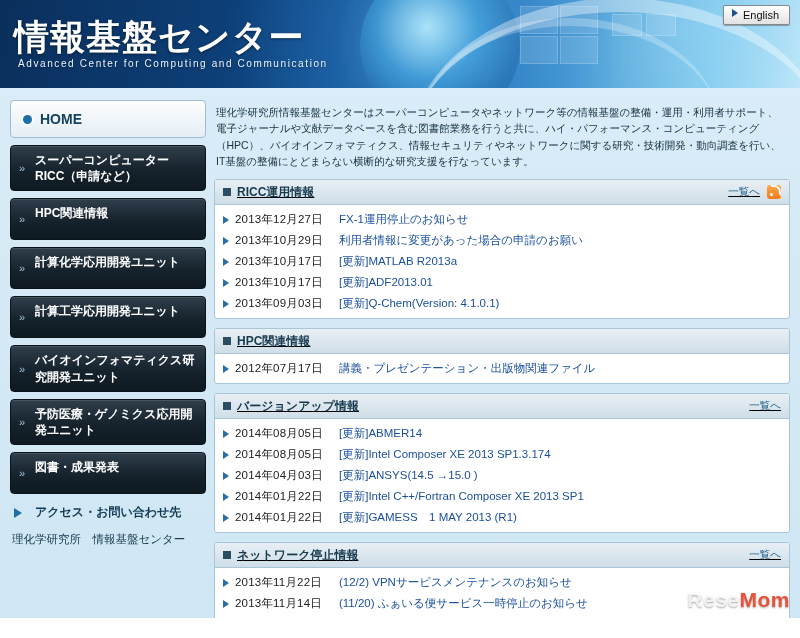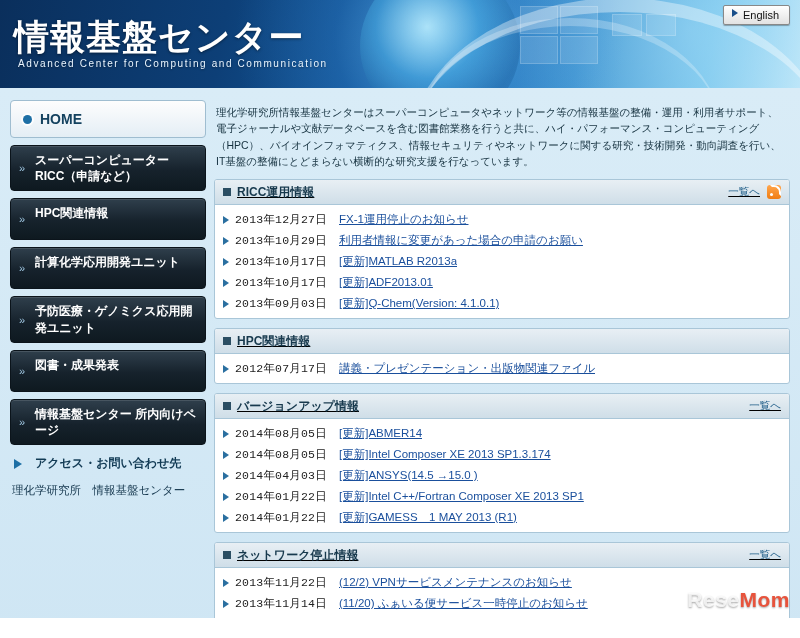--- a/index.html
+++ b/index.html
@@ -288,25 +288,23 @@
     border-top: 4px solid transparent;
     border-bottom: 4px solid transparent;
     margin-right: 6px;
     flex: 0 0 auto;
   }
   .news-date {
     width: 104px;
     flex: 0 0 104px;
     color: #222;
     letter-spacing: 0.2px;
-    font-family: Liberation Mono, monospace;
   }
   .news-link {
     color: #1a4f9c;
-    text-decoration: underline;
     cursor: pointer;
     white-space: nowrap;
     overflow: hidden;
     text-overflow: ellipsis;
   }
 
   
   .watermark {
     position: absolute;
     right: 10px;
@@ -354,27 +352,30 @@
       <div class="nav-item">
         <span>スーパーコンピューター RICC（申請など）</span>
       </div>
       <div class="nav-item">
         <span>HPC関連情報</span>
       </div>
       <div class="nav-item">
         <span>計算化学応用開発ユニット</span>
       </div>
       <div class="nav-item">
+        <span>計算工学応用開発ユニット</span>
+      </div>
+      <div class="nav-item">
+        <span>バイオインフォマティクス研究開発ユニット</span>
+      </div>
+      <div class="nav-item">
         <span>予防医療・ゲノミクス応用開発ユニット</span>
       </div>
       <div class="nav-item">
         <span>図書・成果発表</span>
-      </div>
-      <div class="nav-item">
-        <span>情報基盤センター 所内向けページ</span>
       </div>
 
       <div class="nav-access">
         <span class="tri"></span>
         <span>アクセス・お問い合わせ先</span>
       </div>
       <div class="sidebar-footer">理化学研究所　情報基盤センター</div>
     </div>
 
     <div class="main">

